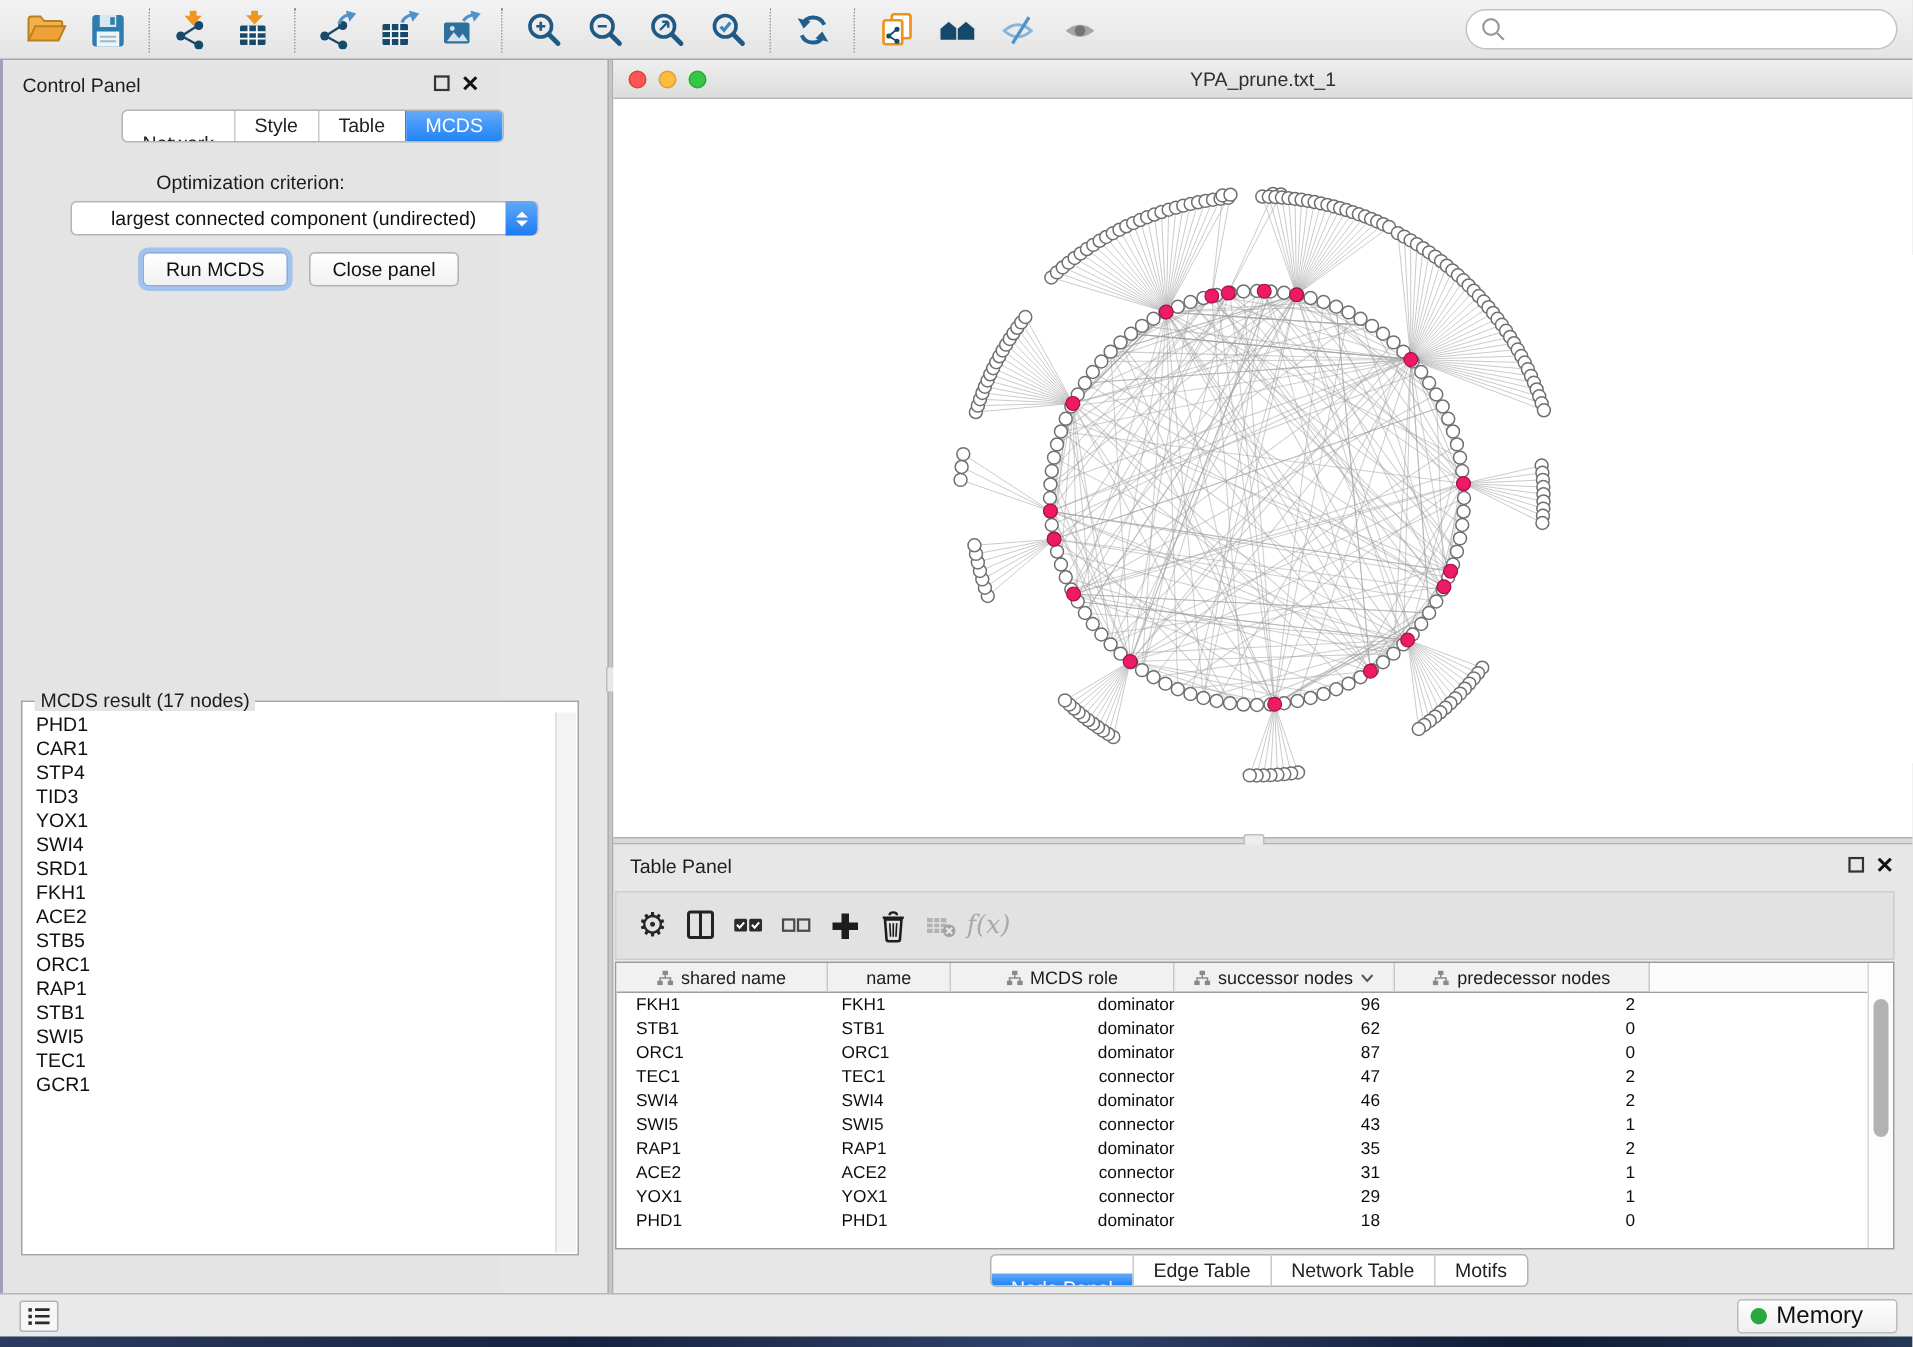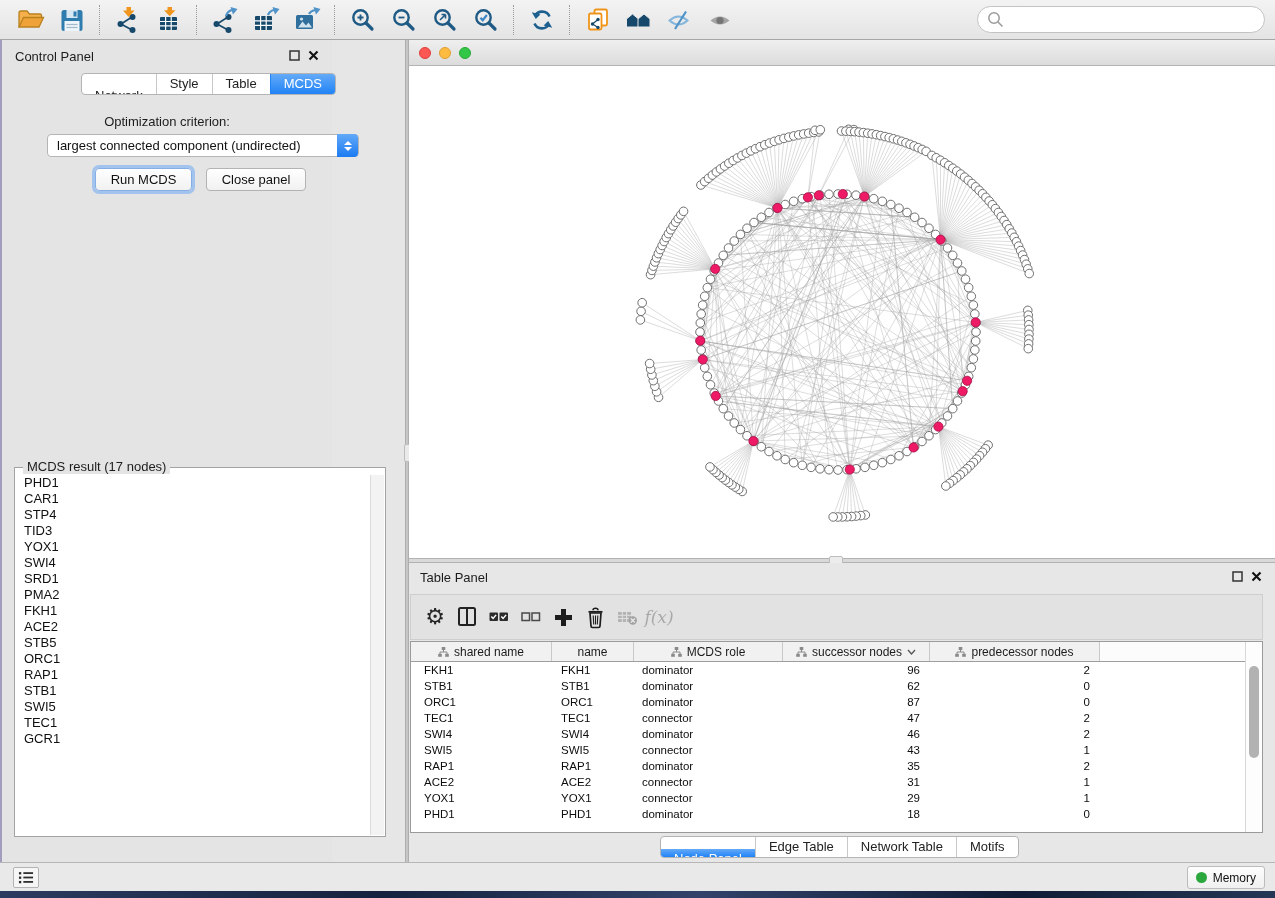--- a/index.html
+++ b/index.html
@@ -30,21 +30,21 @@
 
   .seg { position:absolute; display:flex; background:#fff; border:1px solid #b4b4b4;
     border-radius:4px; overflow:hidden; height:22px; }
   .seg .s { font-size:13px; line-height:20px; color:#222; padding:0 13px; border-left:1px solid #c8c8c8; }
   .seg .s:first-child { border-left:none;margin-top:12px; }
   .seg .s.active { background:linear-gradient(#64aaf8,#2083f6); color:#fff; border-left-color:#2083f6; }
   .cp-tabs { left:79px; top:33px; }
 
   .opt-label { position:absolute; left:0; top:74px; width:100%; text-align:center; font-size:13px; color:#1c1c1c; }
   .dropdown { position:absolute; left:45px; top:94px; width:312px; height:23px; background:#fff;
-    border:1px solid #b5b5b5; border-radius:4px; font-size:13px; color:#111; line-height:21px; padding-left:9px; }
+    border:1px solid #b5b5b5; border-radius:4px; font-size:13px; color:#111; line-height:21px; padding-left:26px; }
   .dropdown .stepper { position:absolute; right:0; top:-1px; width:21px; height:23px;
     background:linear-gradient(#62a9f8,#1c7bf2); border-radius:0 4px 4px 0; display:flex; flex-direction:column;
     align-items:center; justify-content:center; gap:2px; }
   .chev { width:0; height:0; border-left:4px solid transparent; border-right:4px solid transparent; }
   .chev.up { border-bottom:4px solid #fff; }
   .chev.dn { border-top:4px solid #fff; }
 
   .mac-btn { position:absolute; height:23px; background:linear-gradient(#ffffff,#f1f1f1);
     border:1px solid #b3b3b3; border-radius:4px; font-size:13px; color:#111; text-align:center; line-height:21px; }
   .btn-run { left:93px; top:128px; width:97px; border-color:#85aee4; box-shadow:0 0 0 3px rgba(108,167,245,.55); }
@@ -89,39 +89,39 @@
     border:1px solid #cecece; display:flex; align-items:center; padding-left:8px; }
   .ttbtn { width:32px; height:36px; display:flex; align-items:center; justify-content:center; }
   .gear-char { font-size:22px; color:#262626; line-height:1; }
   .fx { font-family:"DejaVu Serif", serif; font-style:italic; font-size:17px; color:#a9a9a9; }
 
   .ntable { position:absolute; left:1px; top:78px; width:853px; height:192px; background:#fff; border:1px solid #9a9a9a; }
   .thead { display:flex; height:20px; background:#f1f1f1; border-bottom:1px solid #9e9e9e; }
   .th { display:flex; align-items:center; justify-content:center; gap:5px; font-size:12px; color:#1c1c1c;
     border-right:1px solid #c9c9c9; }
   .th.filler { background:#fcfcfc; border-right:none; flex:1; }
-  .c0 { width:141px; } .c1 { width:82px; } .c2 { width:149px; } .c3 { width:147px; } .c4 { width:170px;align-items:center; }
+  .c0 { width:141px; } .c1 { width:82px; } .c2 { width:149px;text-align:right; } .c3 { width:147px; } .c4 { width:170px;align-items:center; }
   .tbody { position:absolute; left:0; top:20px; right:17px; bottom:0; overflow:hidden; }
   .trow { display:flex; height:16px; }
   .tcell { font-size:11.5px; color:#0d0d0d; line-height:16px; white-space:nowrap; overflow:hidden; }
   .tcell.c0 { padding-left:13px; } .tcell.c1 { padding-left:9px; } .tcell.c2 { padding-left:8px; }
   .tcell.c3, .tcell.c4 { text-align:right; padding-right:10px; }
   .tscroll { position:absolute; right:0; top:0; bottom:0; width:17px; background:#fdfdfd; border-left:1px solid #d8d8d8; }
   .tscroll .thumb { position:absolute; left:3px; top:24px; width:10px; height:92px; background:#b2b2b2; border-radius:5px; }
   .tp-tabs { left:251px; top:273px; }
   .tp-tabs .s { line-height:19px; }
 
   
   .status-bar { position:absolute; left:0; top:862px; width:1275px; height:29px; background:#e9e9e9;
     border-top:1px solid #b6b6b6; }
   .log-btn { position:absolute; left:13px; top:4px; width:26px; height:21px; background:#f6f6f6;
     border:1px solid #b3b3b3; border-radius:2px; display:flex; align-items:center; justify-content:center; }
-  .mem-btn { position:absolute; right:10px; top:3px; height:23px; padding:0 8px 0 8px;
+  .mem-btn { position:absolute; right:10px; top:3px; height:23px; padding:0 22px 0 8px;
     background:linear-gradient(#fdfdfd,#f0f0f0); border:1px solid #bcbcbc; border-radius:3px;
-    display:flex; align-items:center; gap:6px; font-size:12px; color:#111; }
+    display:flex; align-items:center; gap:6px; font-size:16px; color:#111; }
   .mem-dot { width:11px; height:11px; border-radius:50%; background:#2aa83e; }
   .wallpaper { position:absolute; left:0; top:891px; width:1275px; height:7px;
     background:linear-gradient(90deg,#2b3c60,#16233f 30%,#31436a 55%,#101c35 80%,#243755); }
 </style>
 </head>
 <body>
 
 <div class="toolbar">
   <div class="tbtn">
     <svg width="29" height="26" viewBox="0 0 29 26">
@@ -302,21 +302,20 @@
   <div class="groupbox">
     <div class="groupbox-title">MCDS result (17 nodes)</div>
     <div class="mcds-list">
         <div class="mcds-item">PHD1</div>
         <div class="mcds-item">CAR1</div>
         <div class="mcds-item">STP4</div>
         <div class="mcds-item">TID3</div>
         <div class="mcds-item">YOX1</div>
         <div class="mcds-item">SWI4</div>
         <div class="mcds-item">SRD1</div>
-        <div class="mcds-item">PMA2</div>
         <div class="mcds-item">FKH1</div>
         <div class="mcds-item">ACE2</div>
         <div class="mcds-item">STB5</div>
         <div class="mcds-item">ORC1</div>
         <div class="mcds-item">RAP1</div>
         <div class="mcds-item">STB1</div>
         <div class="mcds-item">SWI5</div>
         <div class="mcds-item">TEC1</div>
         <div class="mcds-item">GCR1</div>
       </div>
@@ -328,20 +327,21 @@
     <div class="grip"></div>
   </div>
 
 <div class="net-window">
   <div class="net-titlebar">
     <div class="lights">
       <div class="light red"></div>
       <div class="light yellow"></div>
       <div class="light green"></div>
     </div>
+    <div class="net-title">YPA_prune.txt_1</div>
   </div>
   <div class="net-canvas">
     <svg width="866" height="492" viewBox="0 0 866 492">
         <line x1="306.26054048580096" y1="202.9204860659002" x2="291.2954685930727" y2="256.9743681662403" stroke="#9f9f9f" stroke-width="0.7" opacity="0.5"></line>
         <line x1="306.26054048580096" y1="202.9204860659002" x2="292.18060913041415" y2="247.9873854736329" stroke="#9f9f9f" stroke-width="0.7" opacity="0.5"></line>
         <line x1="306.26054048580096" y1="202.9204860659002" x2="319.51723903980957" y2="181.99092279679655" stroke="#9f9f9f" stroke-width="0.7" opacity="0.5"></line>
         <line x1="306.26054048580096" y1="202.9204860659002" x2="309.48849427774746" y2="197" stroke="#9f9f9f" stroke-width="0.7" opacity="0.5"></line>
         <line x1="306.26054048580096" y1="202.9204860659002" x2="505.66869215670505" y2="151.25719350224873" stroke="#9f9f9f" stroke-width="0.7" opacity="0.5"></line>
         <line x1="306.26054048580096" y1="202.9204860659002" x2="293.65163130435417" y2="239.07753556177434" stroke="#9f9f9f" stroke-width="0.7" opacity="0.5"></line>
         <line x1="306.26054048580096" y1="202.9204860659002" x2="552.768438331511" y2="327.0358392502222" stroke="#9f9f9f" stroke-width="0.7" opacity="0.5"></line>

